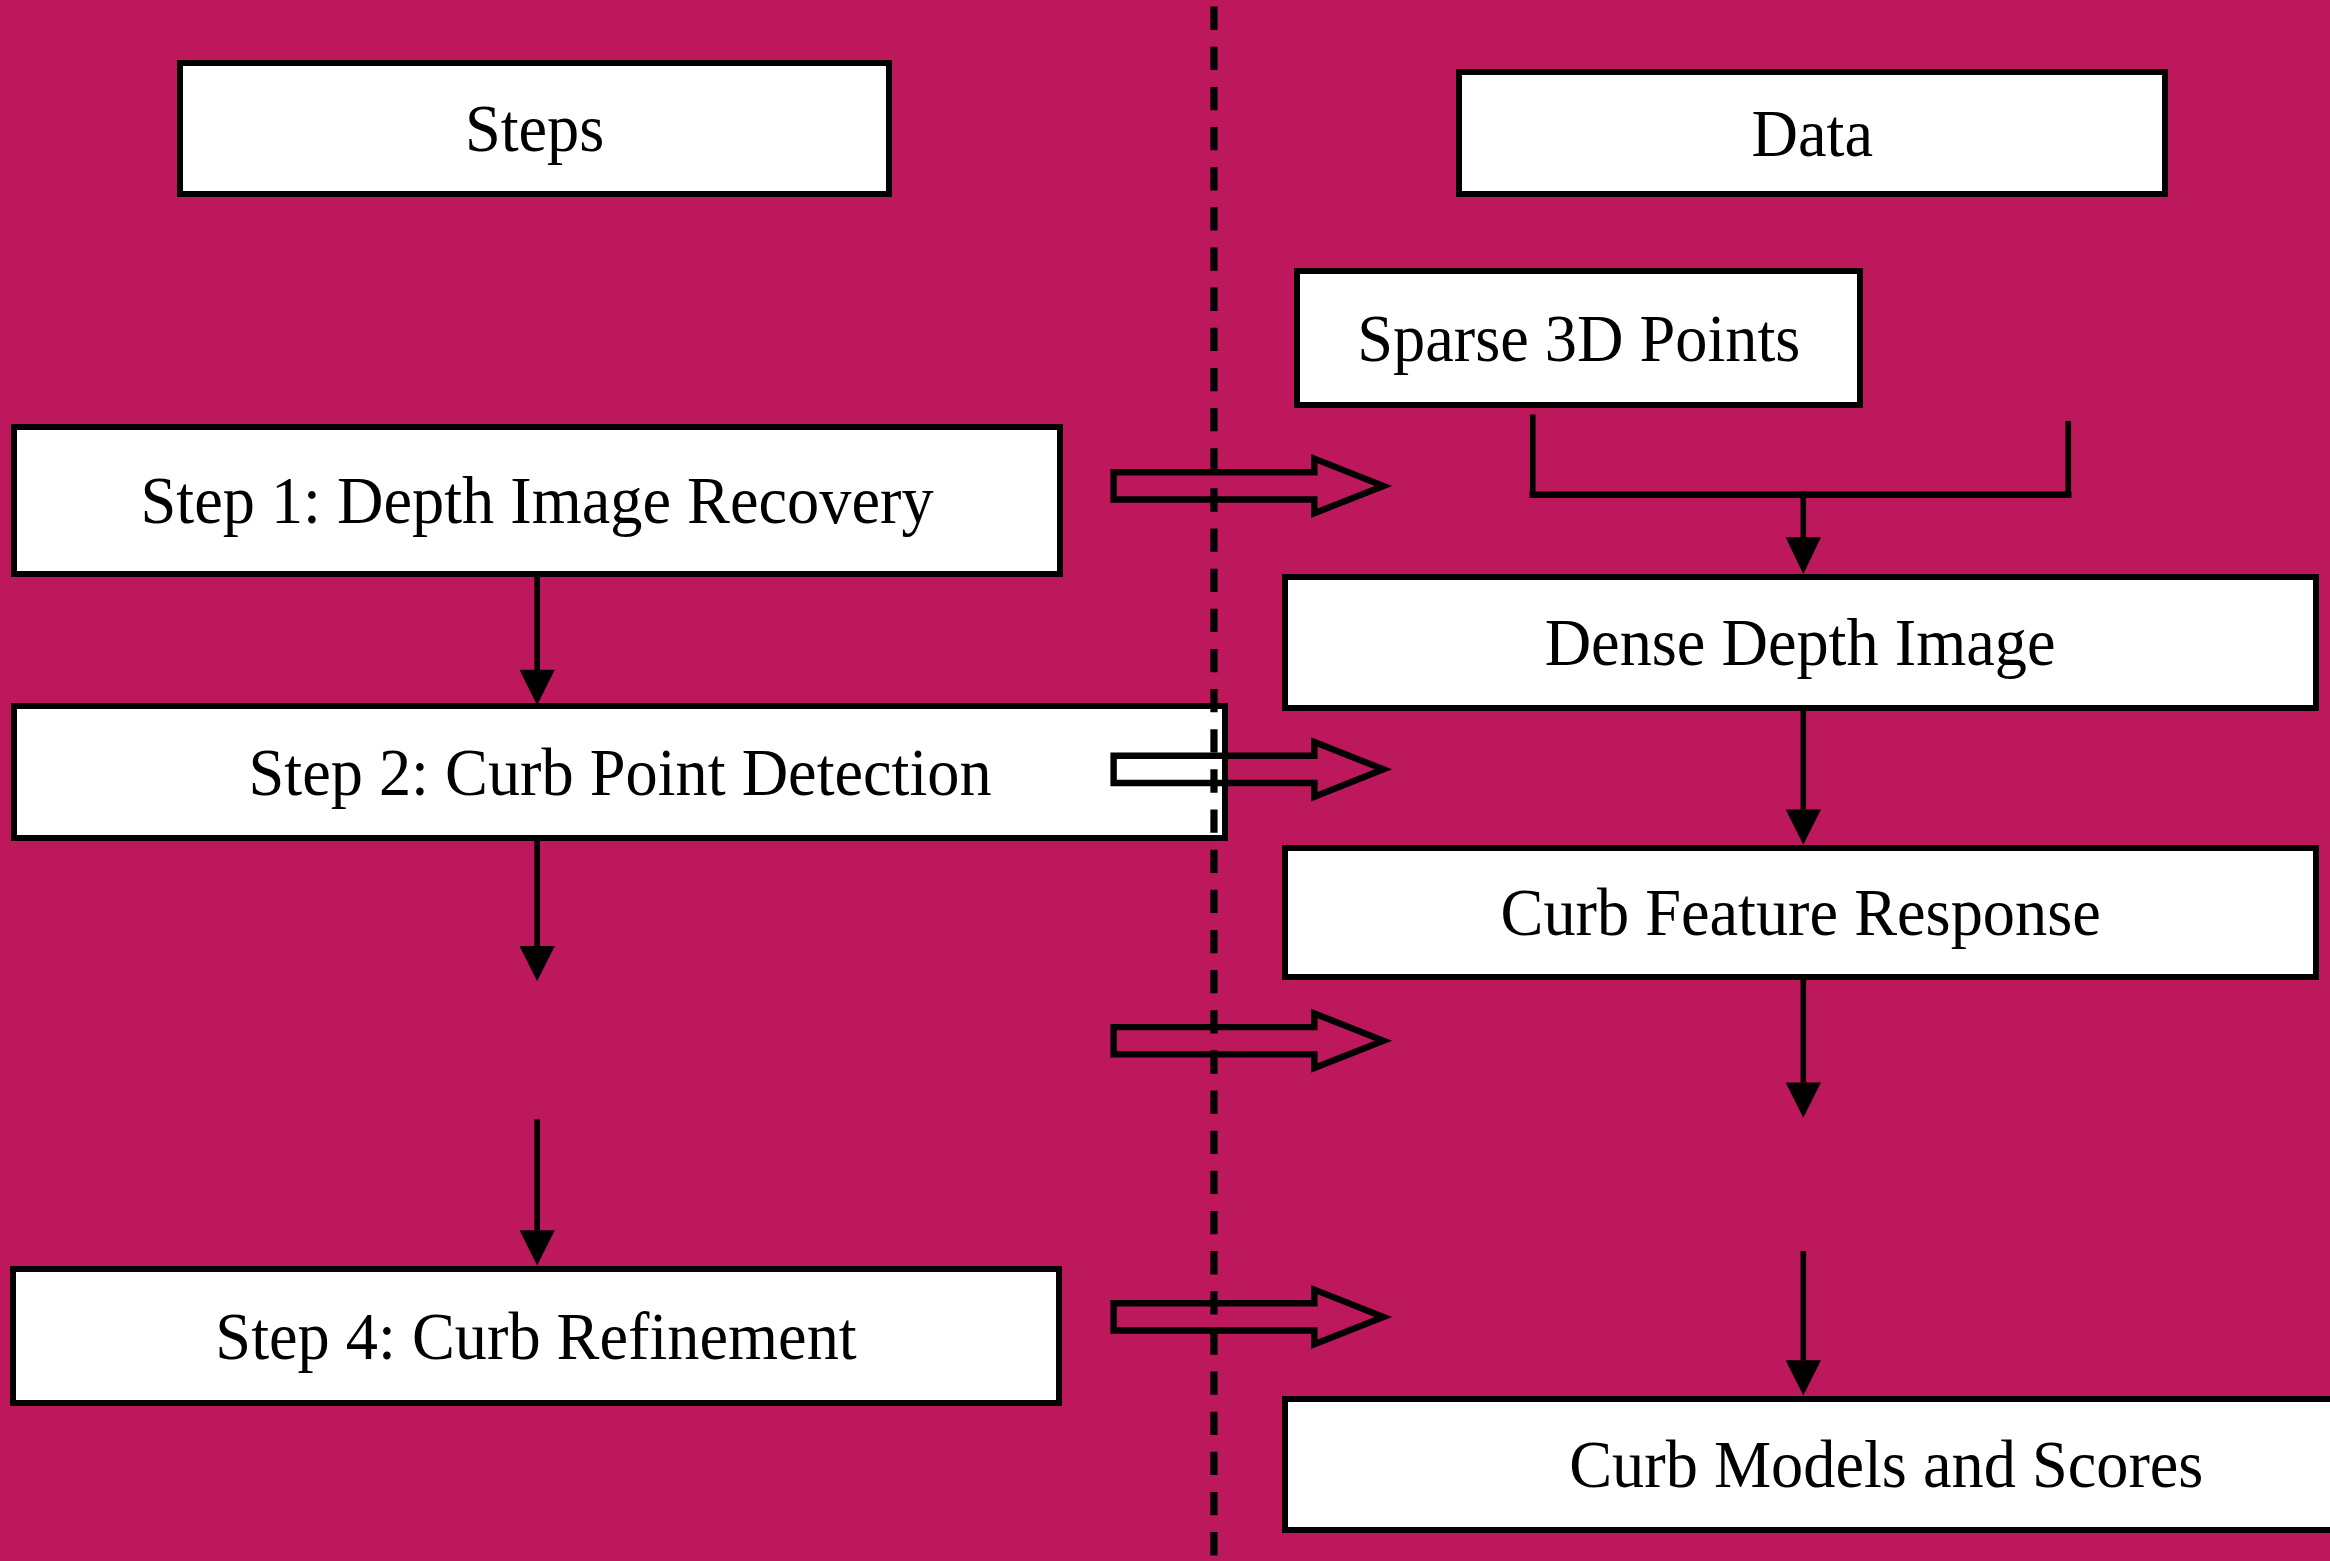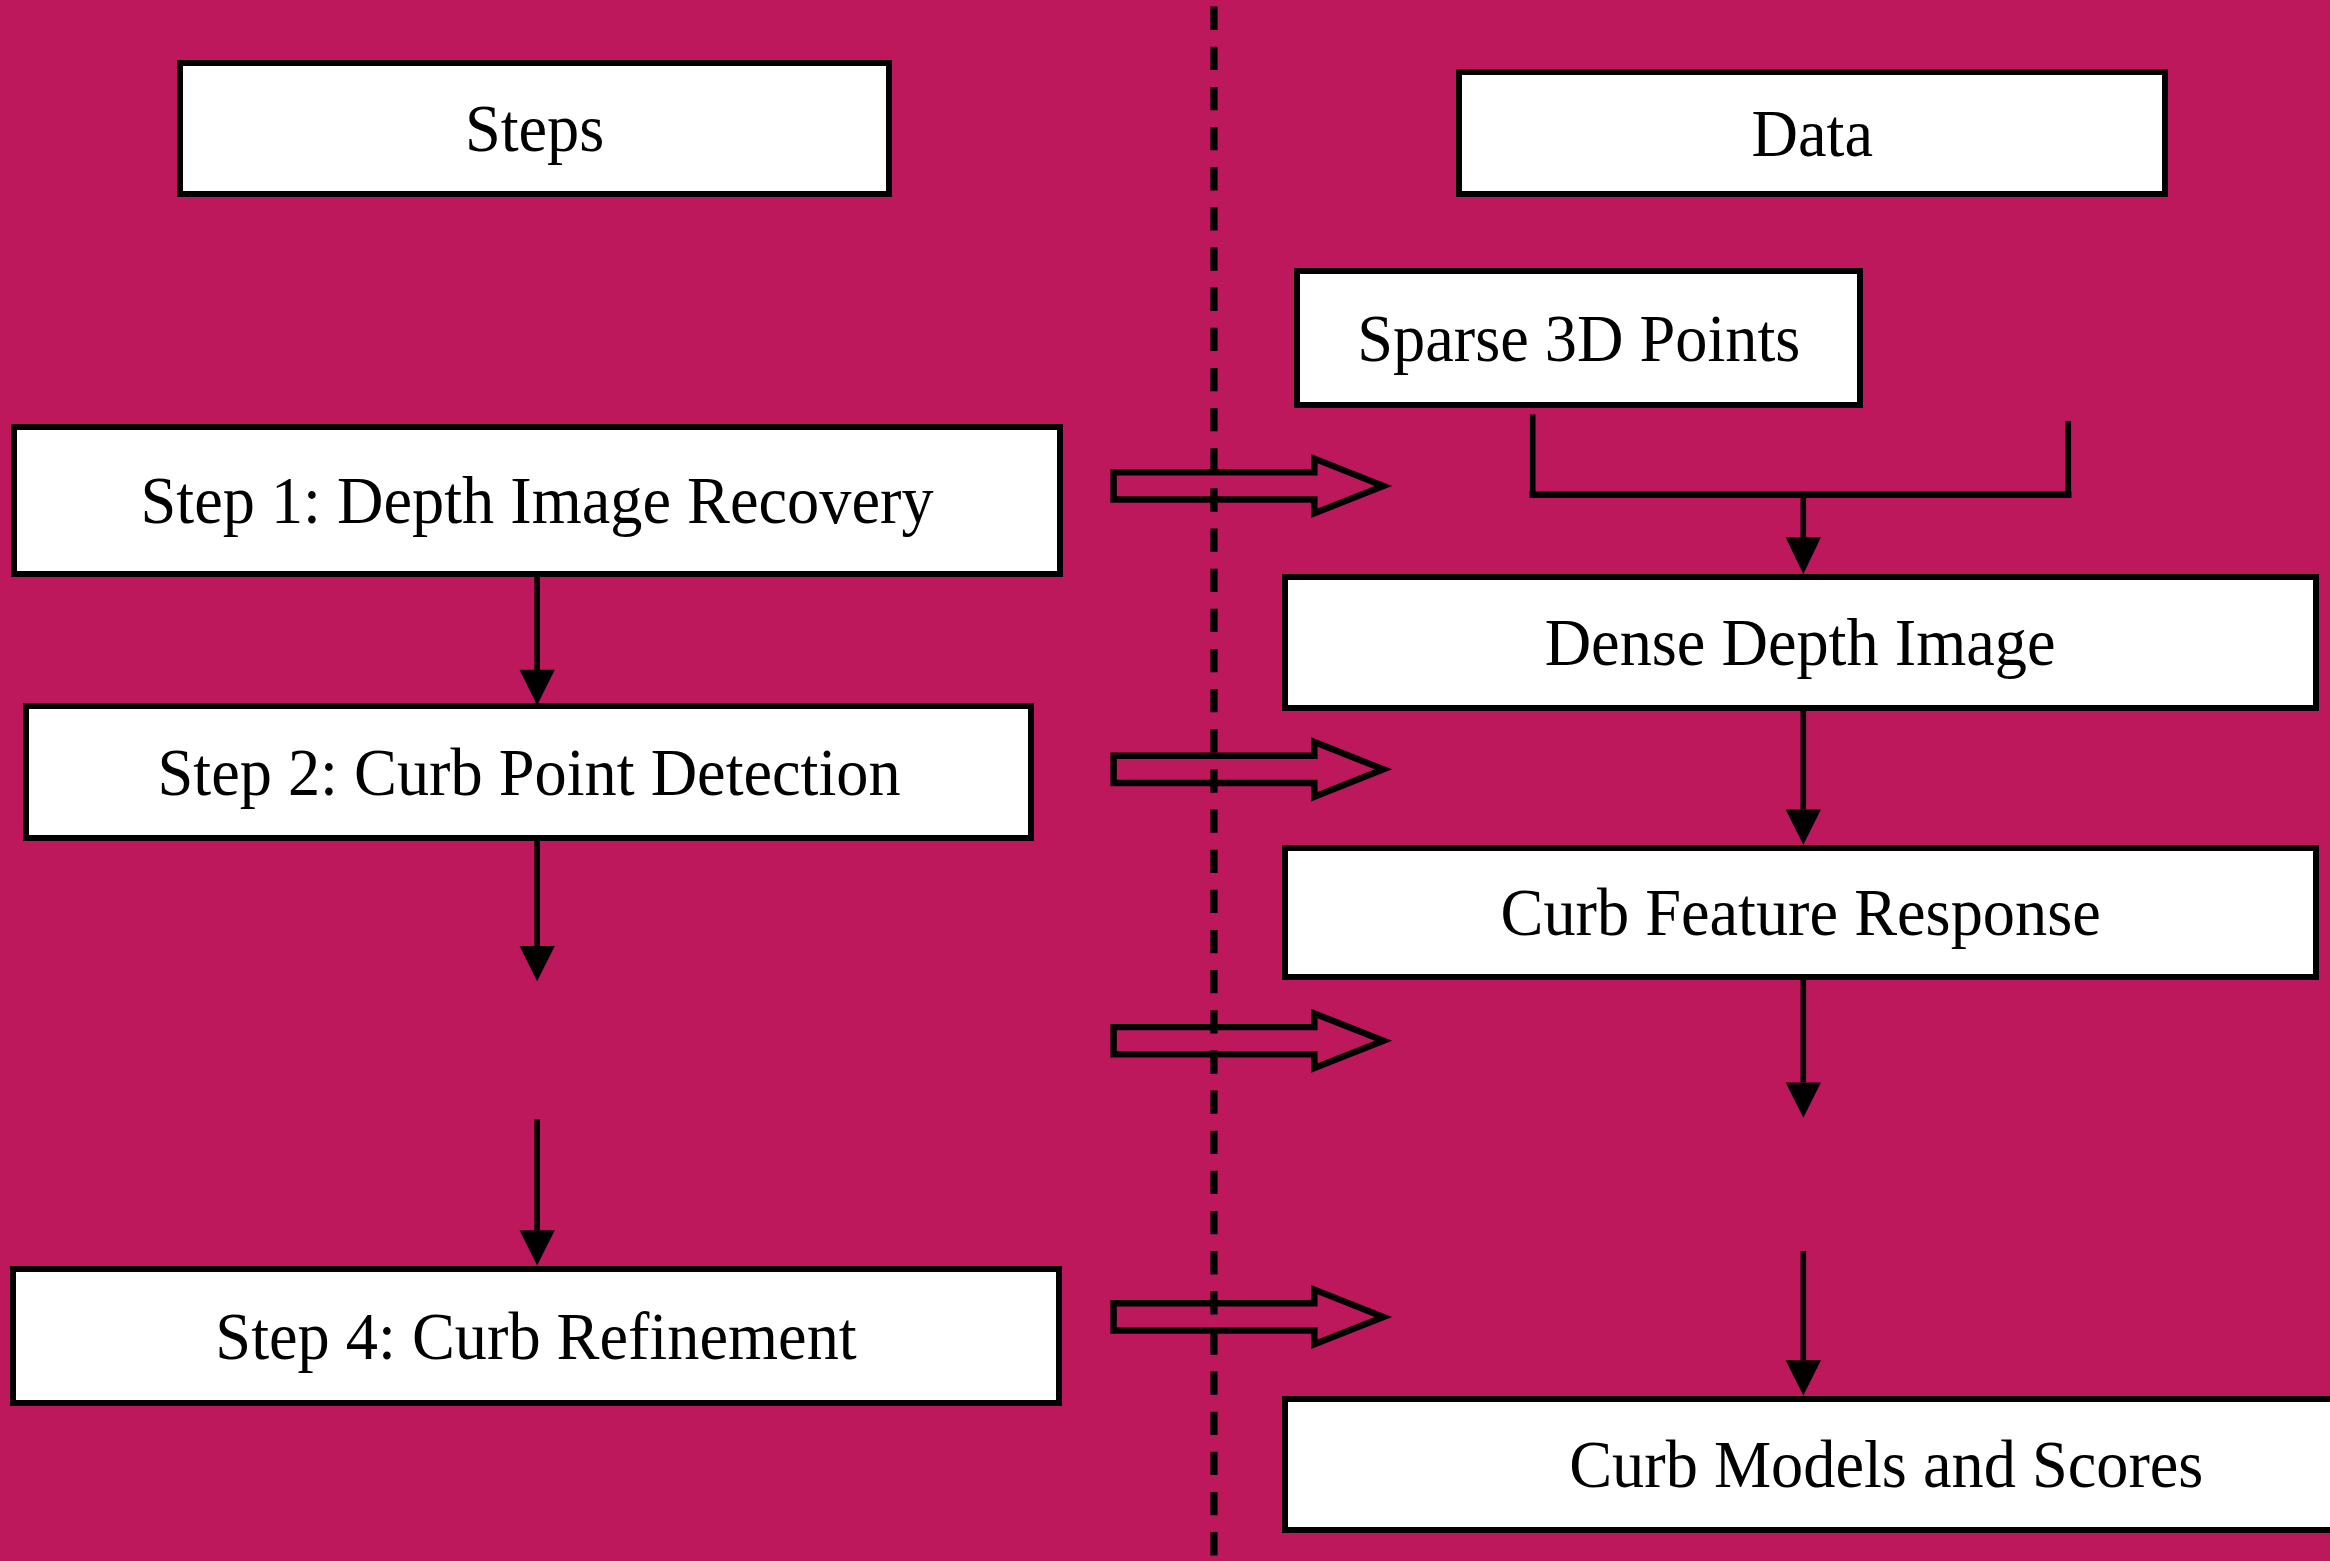--- a/index.html
+++ b/index.html
@@ -48,21 +48,21 @@
 <div id="stage">
 
   <div class="box" style="left:177px; top:60px; width:715px; height:137px;">
     <span class="label">Steps</span>
   </div>
 
   <div class="box" style="left:11.2px; top:424px; width:1052px; height:153px;">
     <span class="label">Step 1: Depth Image Recovery</span>
   </div>
 
-  <div class="box" style="left:11.2px; top:703px; width:1011px; height:138px;margin-left:12px;">
+  <div class="box" style="left:11.2px; top:703px; width:1217px; height:138px;">
     <span class="label">Step 2: Curb Point Detection</span>
   </div>
 
 
   <div class="box" style="left:10px; top:1266px; width:1052px; height:140px;">
     <span class="label">Step 4: Curb Refinement</span>
   </div>
 
   <div class="box" style="left:1456px; top:69px; width:712px; height:128px;">
     <span class="label">Data</span>

